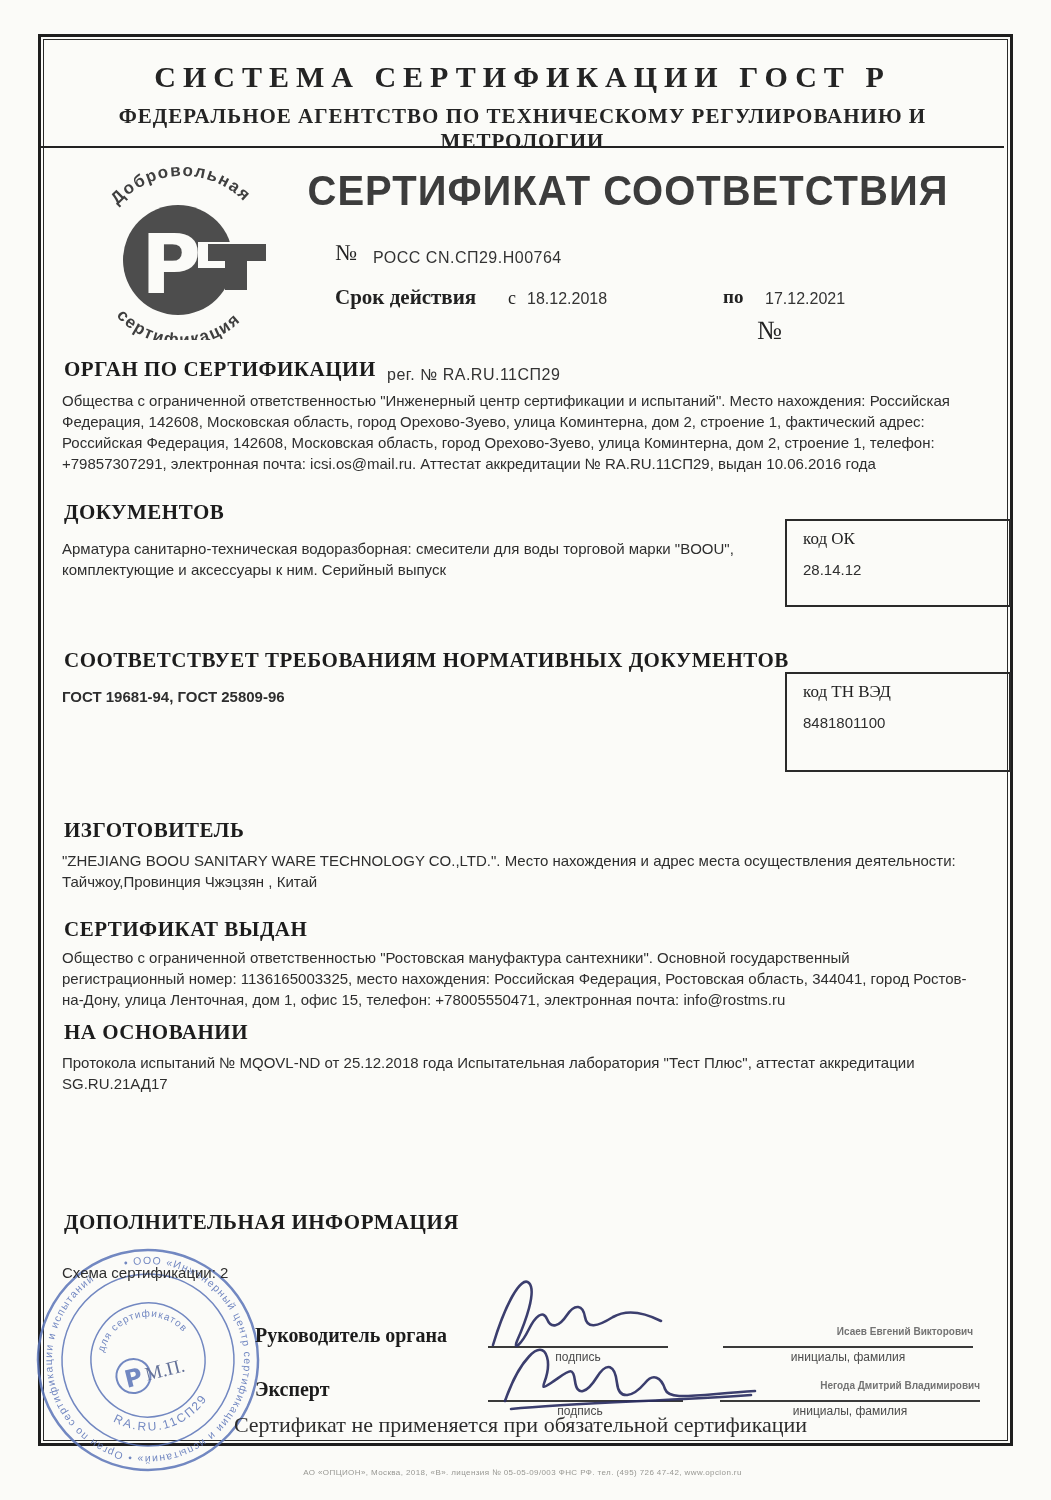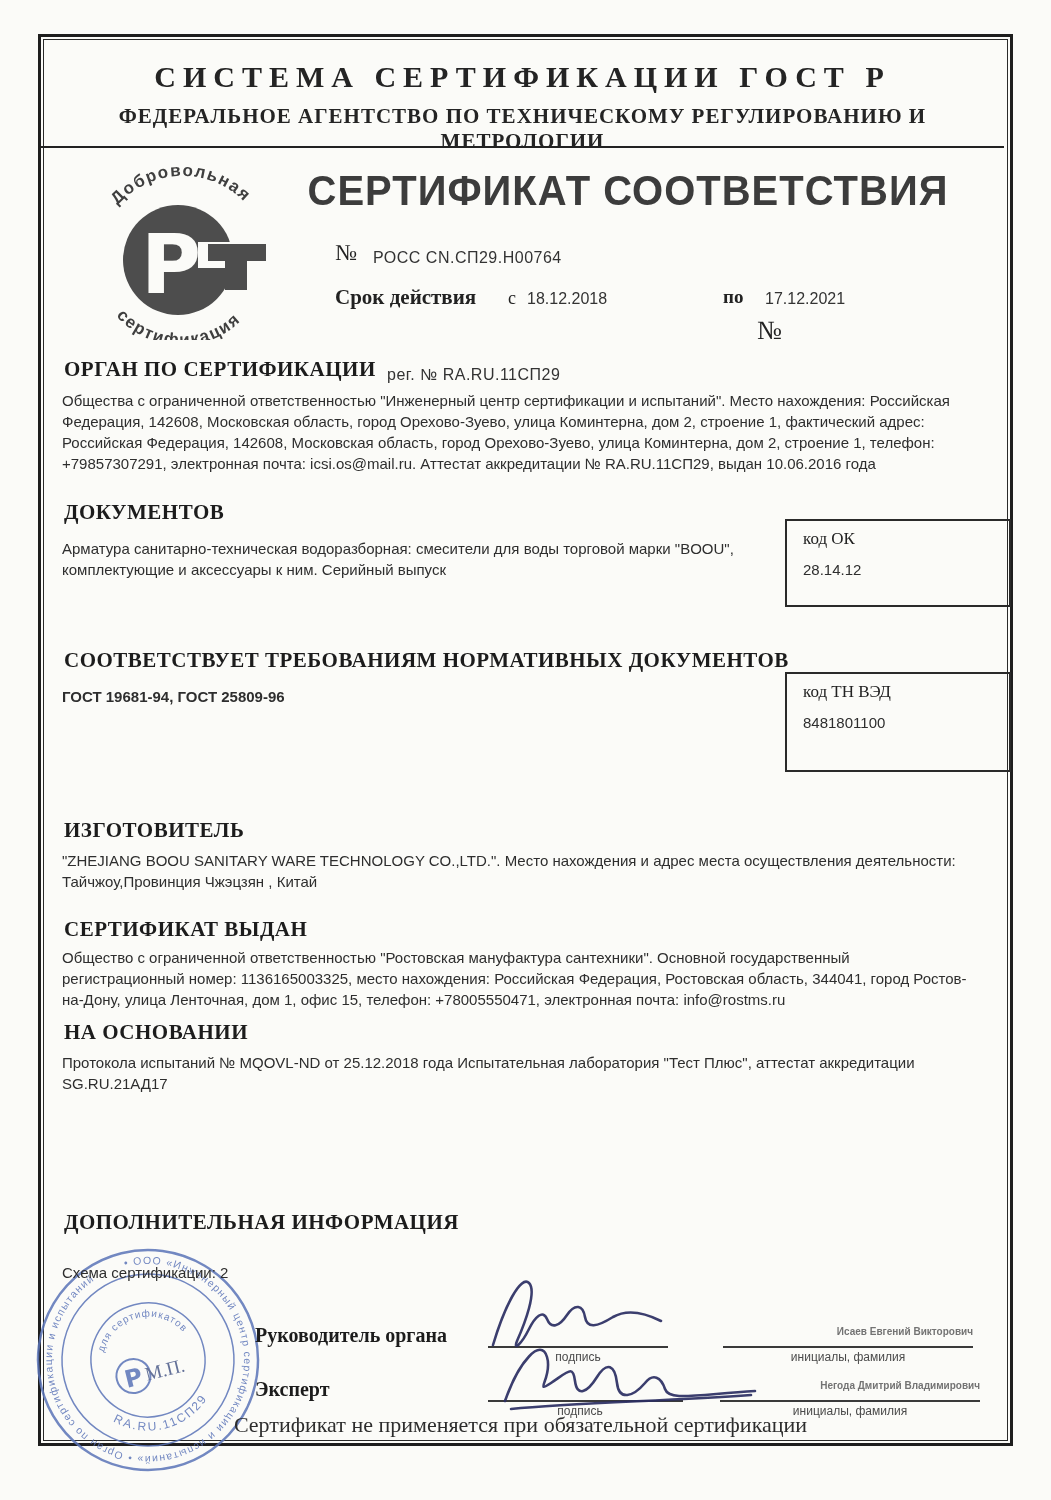--- a/index.html
+++ b/index.html
@@ -191,14 +191,15 @@
   <svg class="abs" style="left:455px;top:1263px;" width="330" height="160" viewBox="0 0 330 160">
     <g fill="none" stroke="#2b2e63" stroke-width="2.6" stroke-linecap="round" opacity="0.92">
       <path d="M 38,82 C 50,42 66,12 74,20 C 82,28 70,60 62,78 C 58,88 66,82 74,66 C 80,54 88,46 92,56 C 96,66 104,64 112,52 C 120,40 128,42 130,54 C 132,66 142,64 158,54 C 172,46 190,50 206,58"></path>
       <path d="M 50,138 C 64,98 86,74 92,94 C 98,114 78,132 96,120 C 114,108 118,102 120,118 C 122,134 132,130 142,114 C 152,98 160,102 162,120 C 164,138 178,134 190,120 C 198,110 206,114 210,126 C 214,138 238,132 300,128"></path>
       <path d="M 56,146 C 120,140 210,138 296,132"></path>
     </g>
   </svg>
 
   <div class="abs footer-note" style="left:198px;top:1412px;width:645px;">Сертификат не применяется при обязательной сертификации</div>
 
+  <div class="abs print-info">АО «ОПЦИОН», Москва, 2018, «В».  лицензия № 05-05-09/003 ФНС РФ.  тел. (495) 726 47-42, www.opcion.ru</div>
 
 </div>
 
 </body></html>

